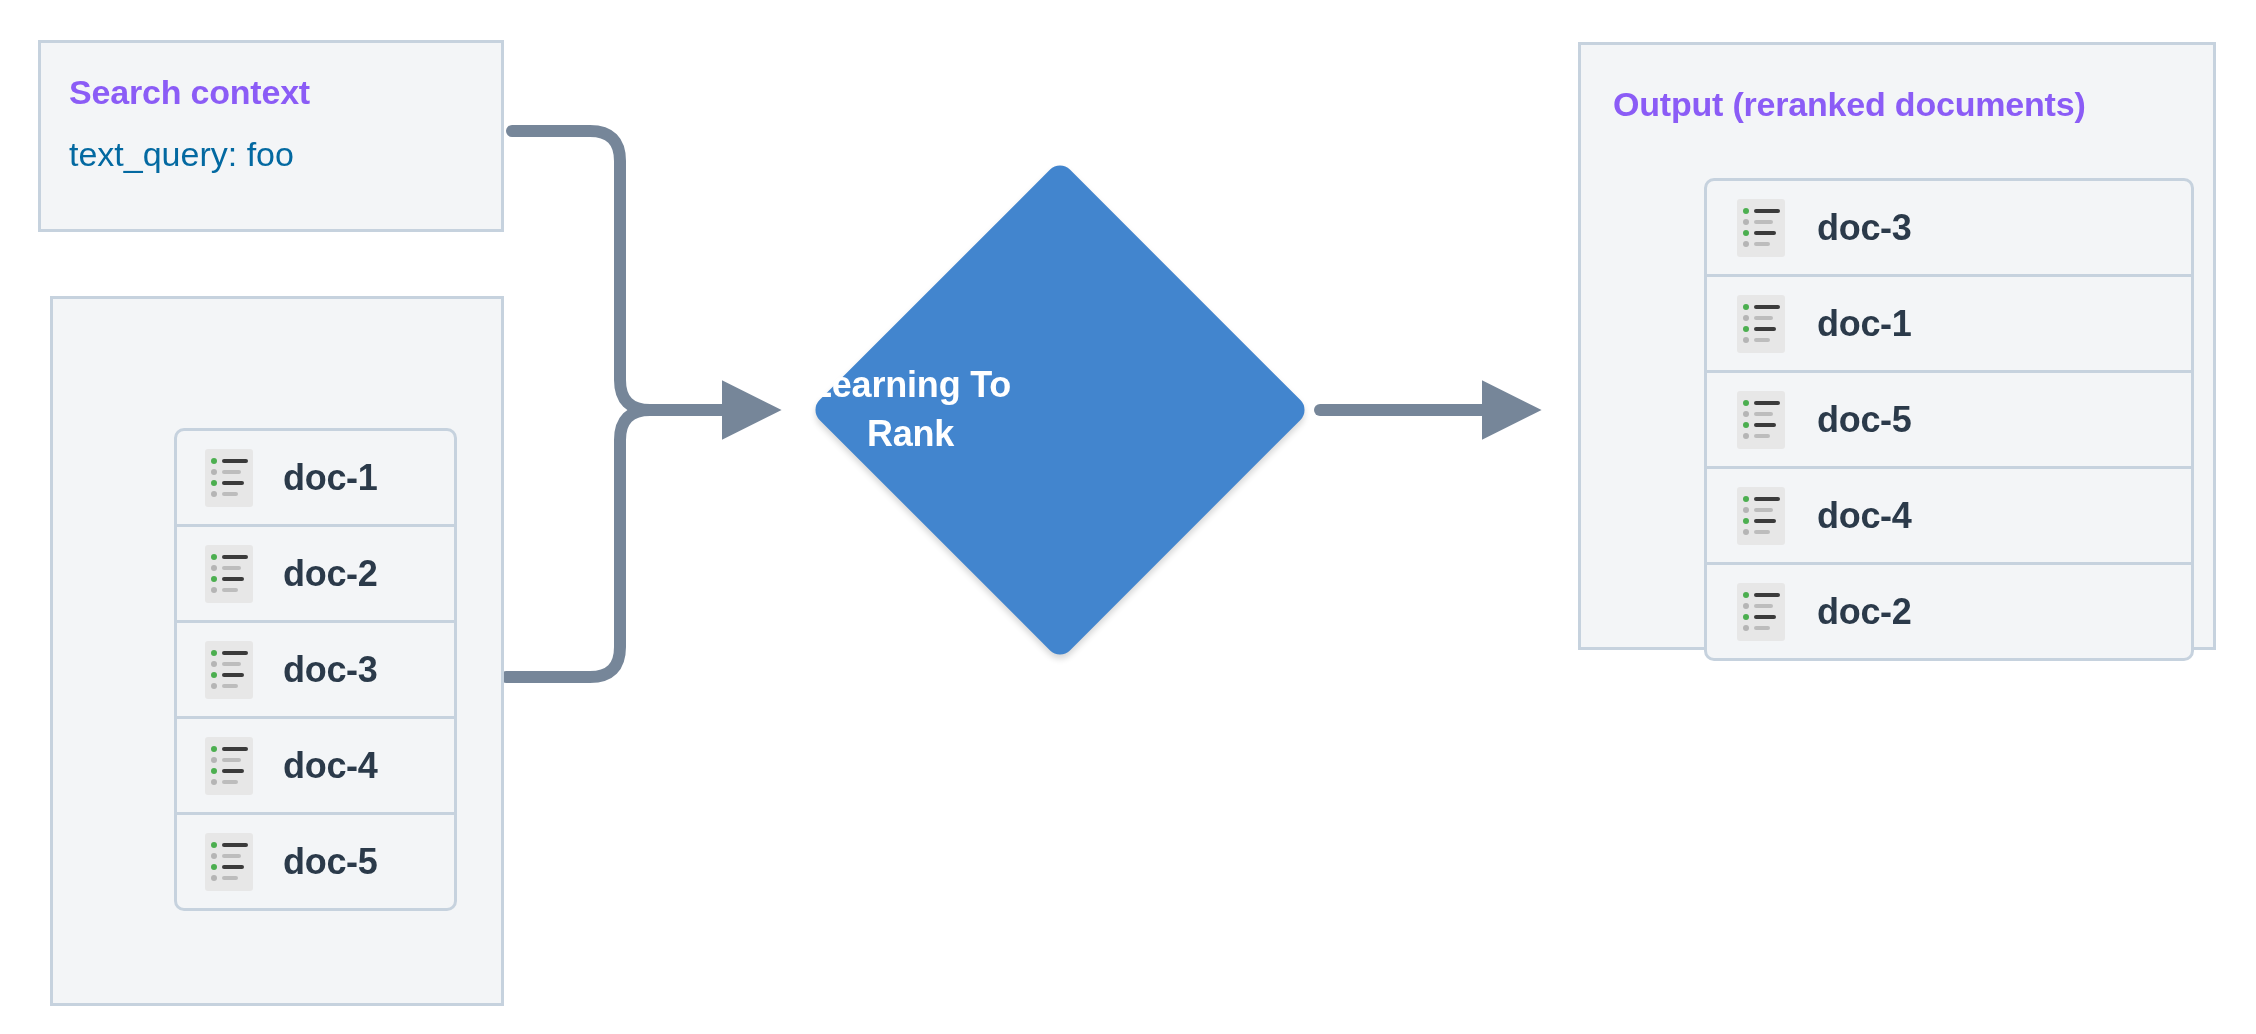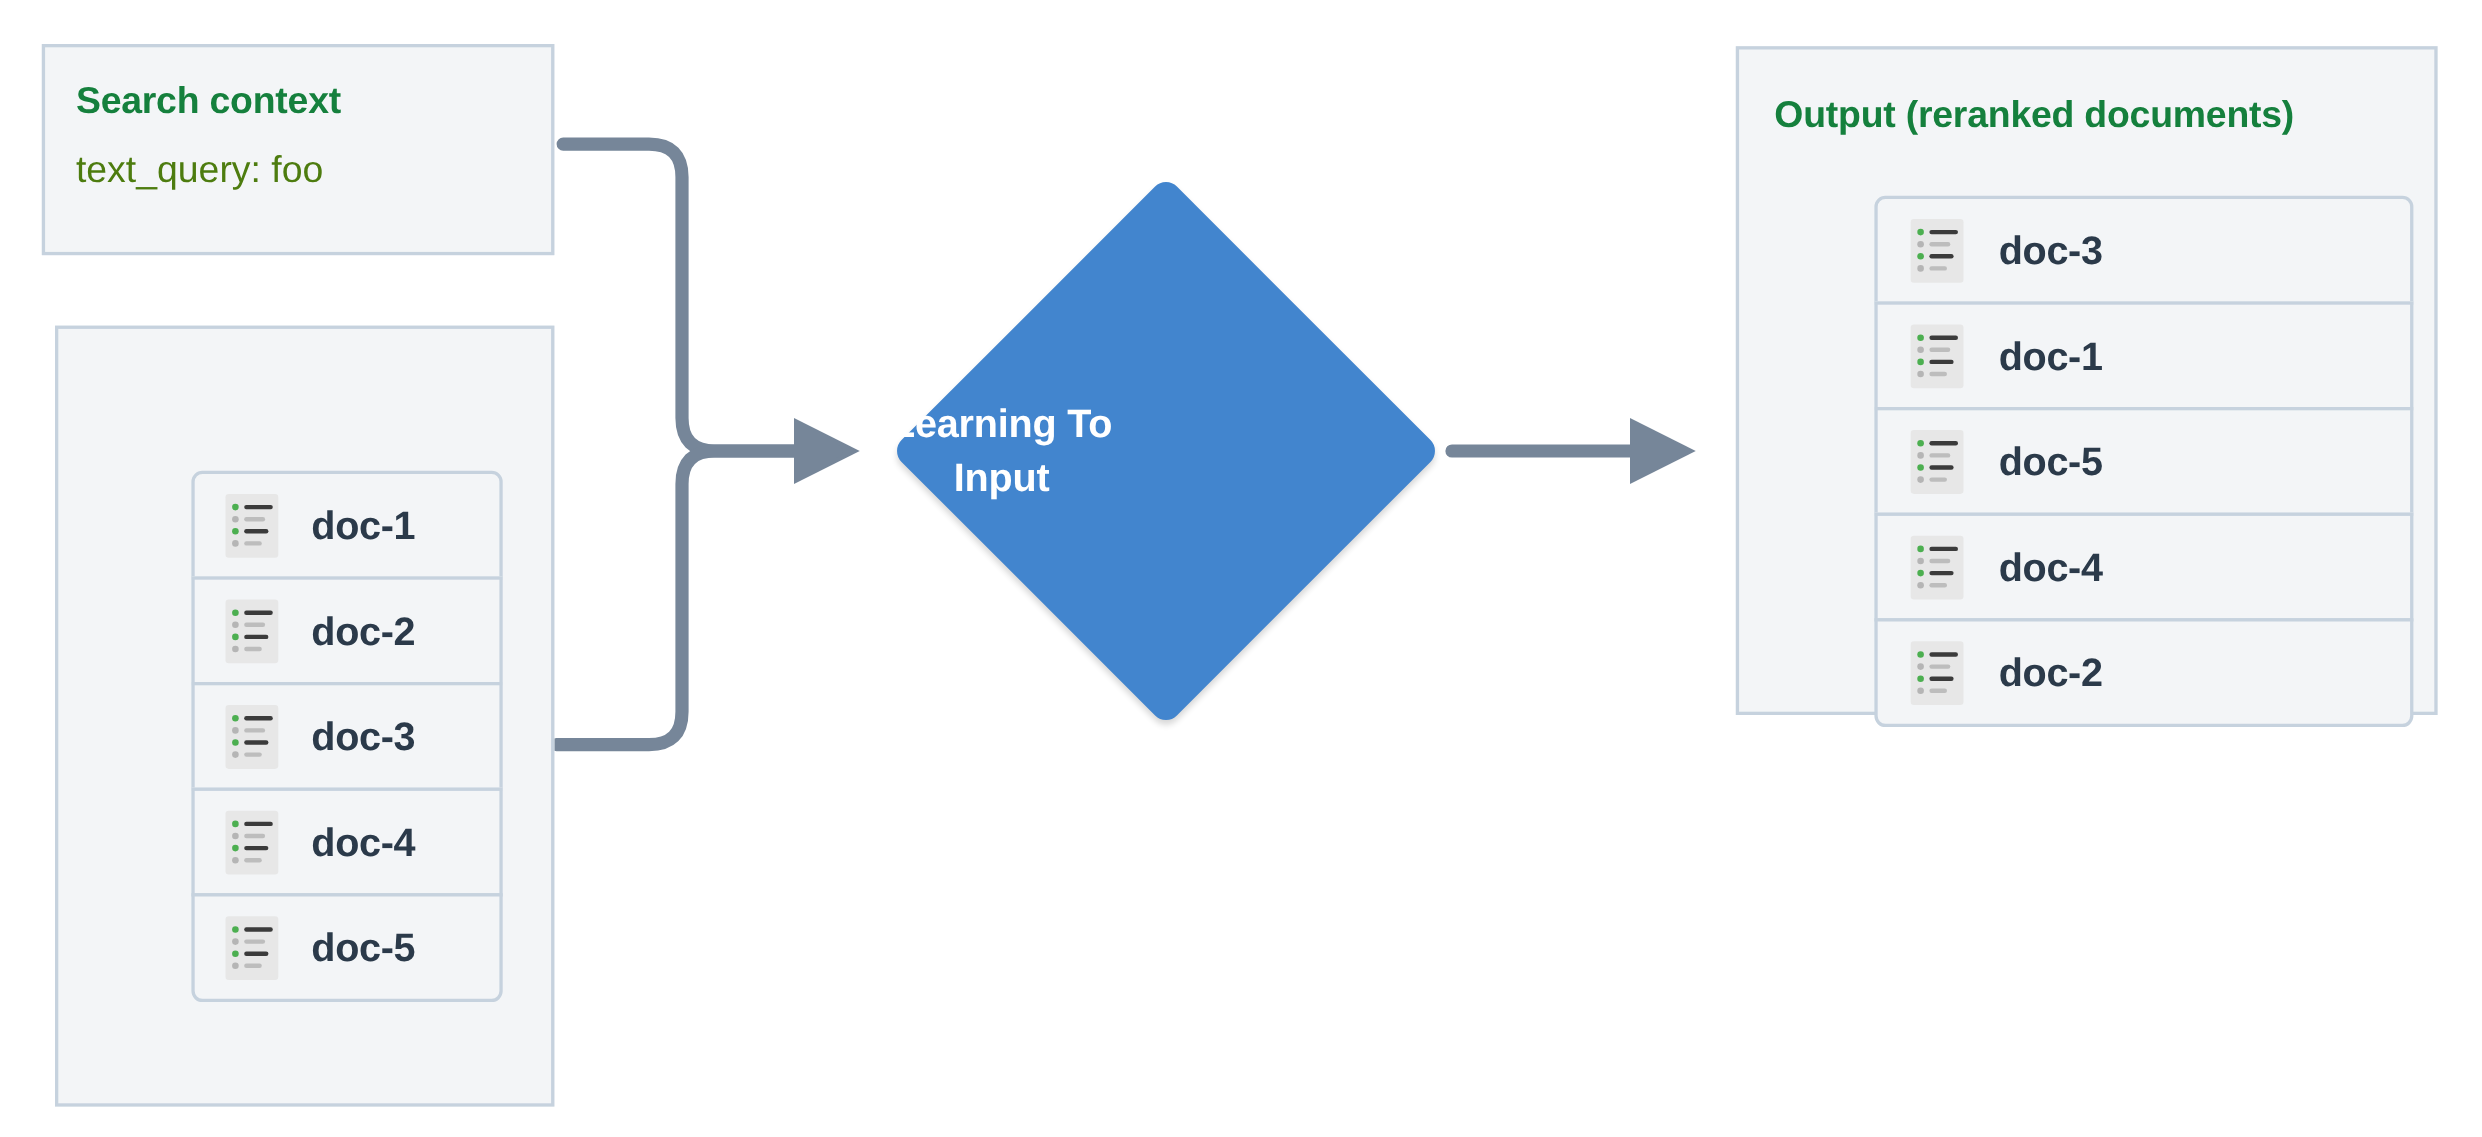--- a/index.html
+++ b/index.html
@@ -16,29 +16,29 @@
   .panel{
     position:absolute;
     background:#f3f5f7;
     border:3px solid #c6d2de;
     box-sizing:border-box;
   }
   .panel-title{
     position:absolute;
     font-size:34px;
     font-weight:bold;
-    color:#15803d;
+    color:#8b5cf6;
     letter-spacing:-0.2px;
     white-space:nowrap;
   }
   .panel-sub{
     position:absolute;
     font-size:34px;
     font-weight:normal;
-    color:#4d7c0f;
+    color:#0369a1;
     white-space:nowrap;
   }
 
   
   #search-context{left:38px;top:40px;width:466px;height:192px;}
   #search-context .panel-title{left:28px;top:30px;}
   #search-context .panel-sub{left:28px;top:92px;}
 
   
   #input-docs{left:50px;top:296px;width:454px;height:710px;}
@@ -270,21 +270,21 @@
       </div>
 
     </div>
   </div>
 
   <div id="ltr-node">
     <div id="ltr-diamond"></div>
     <div id="ltr-label">
       <span>
         <span>Learning To</span><br>
-        <span>Input</span>
+        <span>Rank</span>
       </span>
     </div>
   </div>
 
   <div class="panel" id="output-docs">
     <div class="panel-title">Output (reranked documents)</div>
 
     <div class="doc-stack" id="output-stack">
 
       <div class="doc-row">

